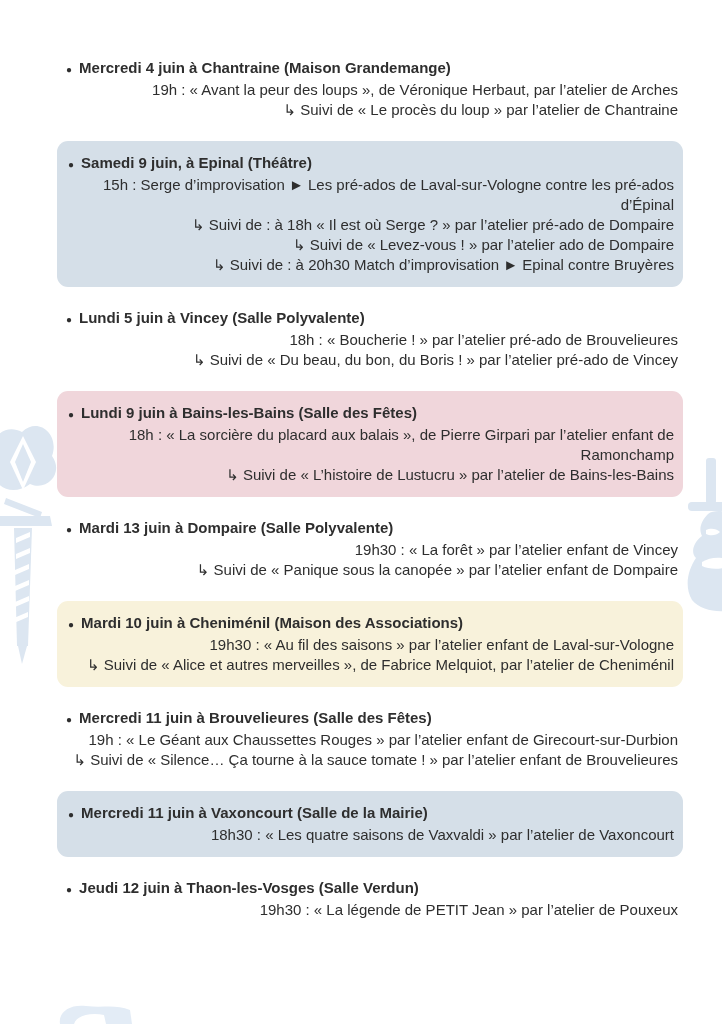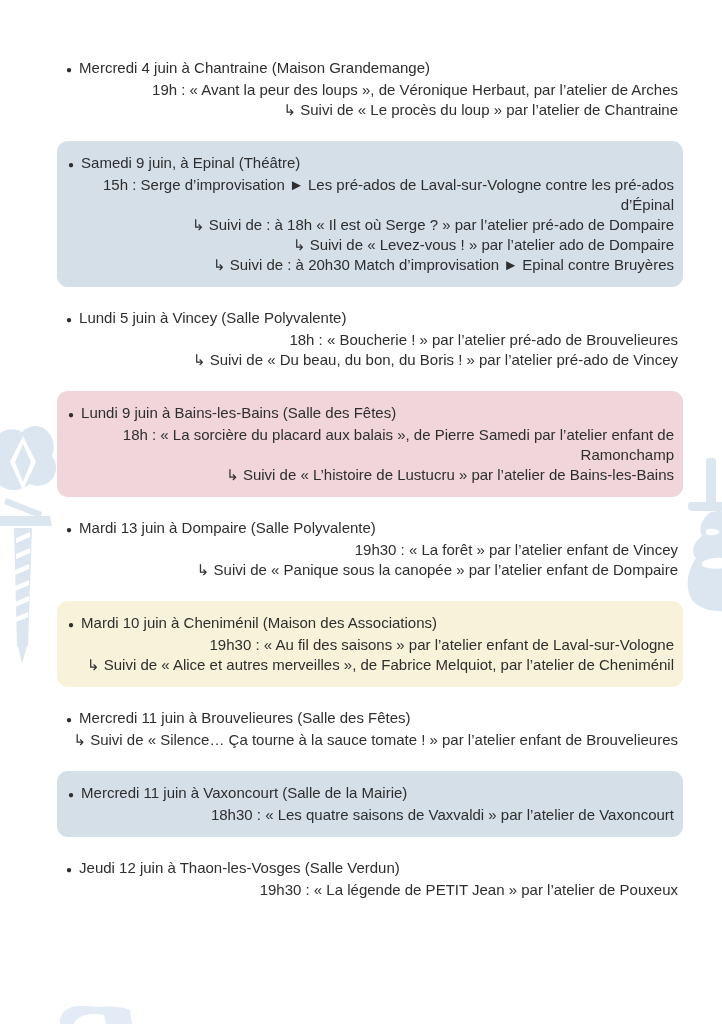--- a/index.html
+++ b/index.html
@@ -28,21 +28,21 @@
     left:57px;top:58px;width:626px;
   }
   .section{margin-bottom:21px;}
   .section.plain{padding:0 5px 0 9px;}
   .section.block{border-radius:11px;padding:12px 9px 12px 11px;}
   .section.block-blue{background:var(--blue-block);}
   .section.block-pink{background:var(--pink-block);}
   .section.block-yellow{background:var(--yellow-block);}
   .title-row{display:flex;align-items:baseline;}
   .bullet{font-size:10px;line-height:20px;margin-right:7px;flex:0 0 auto;}
-  .evt-title{font-size:15px;font-weight:normal;line-height:20px;display:inline;}
+  .evt-title{font-size:15px;font-weight:bold;line-height:20px;display:inline;}
   .line{font-size:15px;line-height:20px;text-align:right;}
 </style>
 </head>
 <body>
 
 <div class="page">
 
   <svg class="decor decor-left" width="82" height="246" viewBox="0 0 82 246" aria-hidden="true">
     <g fill="#dce6f1">
       <path d="M10,44 C-2,20 18,2 36,12 C52,-4 74,14 66,36 C78,52 62,72 44,64 C26,78 2,66 10,44 Z"></path>
@@ -107,21 +107,21 @@
       </div>
       <p class="line">18h : « Boucherie ! » par l’atelier pré-ado de Brouvelieures</p>
       <p class="line">↳ Suivi de « Du beau, du bon, du Boris ! » par l’atelier pré-ado de Vincey</p>
     </section>
 
     <section class="section block block-pink">
       <div class="title-row">
         <span class="bullet">●</span>
         <h2 class="evt-title">Lundi 9 juin à Bains-les-Bains (Salle des Fêtes)</h2>
       </div>
-      <p class="line">18h : « La sorcière du placard aux balais », de Pierre Samedi par l’atelier enfant de Ramonchamp</p>
+      <p class="line">18h : « La sorcière du placard aux balais », de Pierre Girpari par l’atelier enfant de Ramonchamp</p>
       <p class="line">↳ Suivi de « L’histoire de Lustucru » par l’atelier de Bains-les-Bains</p>
     </section>
 
     <section class="section plain">
       <div class="title-row">
         <span class="bullet">●</span>
         <h2 class="evt-title">Mardi 13 juin à Dompaire (Salle Polyvalente)</h2>
       </div>
       <p class="line">19h30 : « La forêt » par l’atelier enfant de Vincey</p>
       <p class="line">↳ Suivi de « Panique sous la canopée » par l’atelier enfant de Dompaire</p>
@@ -134,20 +134,21 @@
       </div>
       <p class="line">19h30 : « Au fil des saisons » par l’atelier enfant de Laval-sur-Vologne</p>
       <p class="line">↳ Suivi de « Alice et autres merveilles », de Fabrice Melquiot, par l’atelier de Cheniménil</p>
     </section>
 
     <section class="section plain">
       <div class="title-row">
         <span class="bullet">●</span>
         <h2 class="evt-title">Mercredi 11 juin à Brouvelieures (Salle des Fêtes)</h2>
       </div>
+      <p class="line">19h : « Le Géant aux Chaussettes Rouges » par l’atelier enfant de Girecourt-sur-Durbion</p>
       <p class="line">↳ Suivi de « Silence… Ça tourne à la sauce tomate ! » par l’atelier enfant de Brouvelieures</p>
     </section>
 
     <section class="section block block-blue">
       <div class="title-row">
         <span class="bullet">●</span>
         <h2 class="evt-title">Mercredi 11 juin à Vaxoncourt (Salle de la Mairie)</h2>
       </div>
       <p class="line">18h30 : « Les quatre saisons de Vaxvaldi » par l’atelier de Vaxoncourt</p>
     </section>

